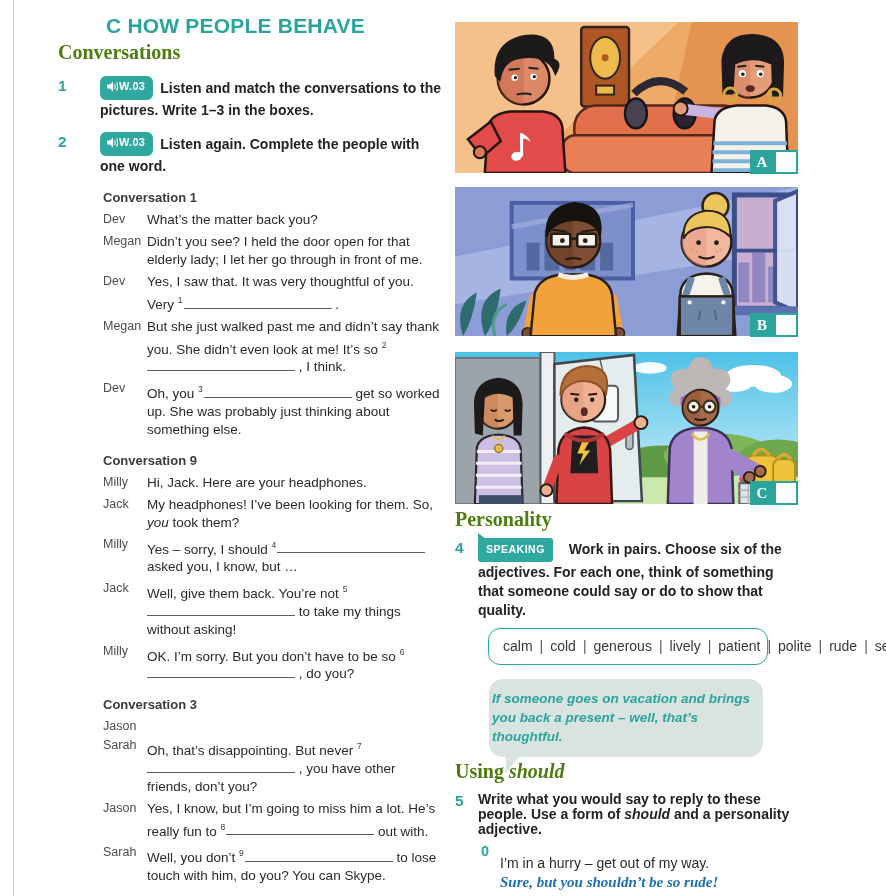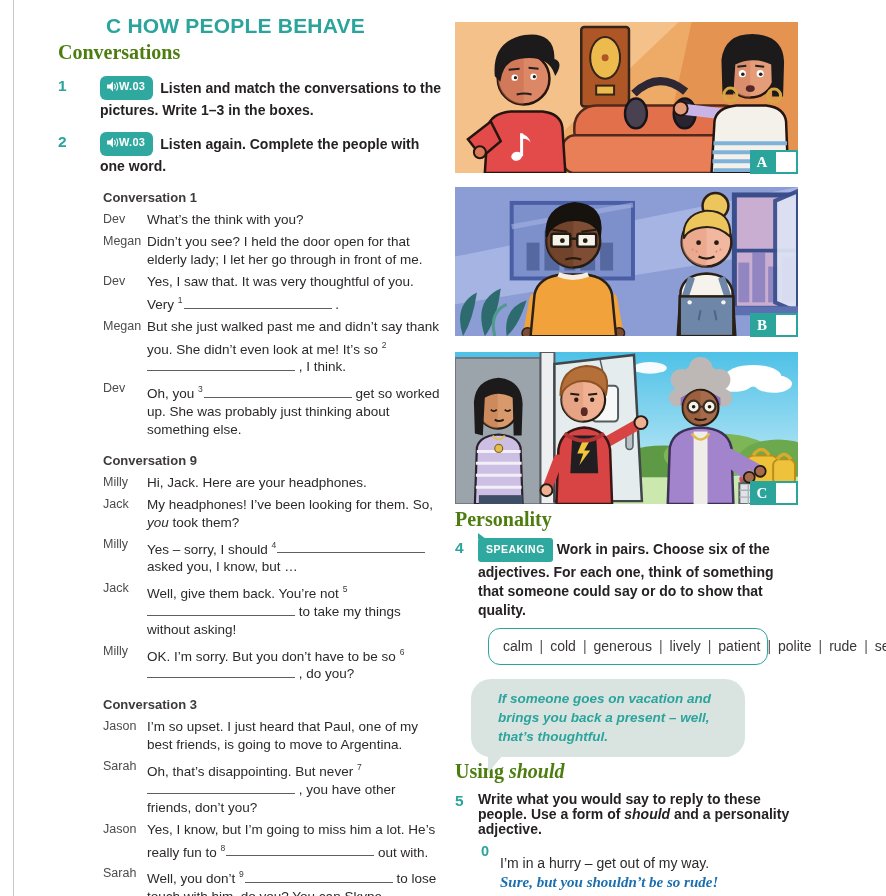--- a/index.html
+++ b/index.html
@@ -24,21 +24,21 @@
   .col-right .ex-num { width:23px; flex:0 0 23px; }
   .ex-body { flex:1; font-weight:bold; font-size:14px; line-height:19.5px; color:#262223; }
 
   .audio-badge { display:inline-flex; align-items:center; background:#2FA8A0;
     color:#fff; border-radius:6px; padding:1px 8px 3px 7px; font-size:11px; font-weight:bold;
     letter-spacing:.3px; margin-right:7px; position:relative; top:-1px; }
   .audio-badge svg { display:block; }
 
   .speaking-badge { display:inline-block; background:#2FA8A0; color:#fff; font-size:10.5px;
     font-weight:bold; letter-spacing:.5px; padding:2px 8px 3px; border-radius:3px;
-    margin-right:4px; position:relative; top:-1px; }
+    margin-right:16px; position:relative; top:-1px; }
   .speaking-badge::before { content:""; position:absolute; top:-5px; left:0; width:0; height:0;
     border-bottom:6px solid #2FA8A0; border-right:8px solid transparent; }
 
   
   #conversations { margin-top:6px; }
   .conv-title { font-weight:bold; font-size:13px; color:#3E3A3B; margin:14px 0 6px 45px; }
   .turn { display:flex; margin-left:45px; margin-bottom:4px; }
   .speaker { flex:0 0 44px; font-weight:normal; font-size:12.5px; color:#4E4B4C; padding-top:1px; }
   .line { flex:1; font-size:13.5px; line-height:18px; color:#2D292A; }
   .line em { font-style:italic; }
@@ -59,22 +59,22 @@
   .fig-box { width:24px; height:24px; background:#fff; border:2px solid #2BA49C; }
 
   
   .pers-head { margin-top:10px; }
   .ex4 { margin-top:8px; }
   .ex4 .ex-body { line-height:19px; }
   .adj-box { margin:8px 0 0 33px; width:280px; border:1.6px solid #2BA49C; border-radius:12px;
     padding:7px 14px 8px; font-size:14px; line-height:20px; color:#3A3637; }
   .adj-box .divider { color:#55565A; padding:0 7px; font-weight:300; }
 
-  .bubble { position:relative; margin:14px 0 0 16px; width:274px; background:#D9E4E1;
-    border-radius:20px; padding:10px 27px 11px;
+  .bubble { position:relative; margin:14px 0 0 34px; width:274px; background:#D9E4E1;
+    border-radius:14px; padding:10px 3px 11px;
     color:#2BA49C; font-style:italic; font-weight:bold; font-size:13.5px; line-height:19px; }
   .bubble::after { content:""; position:absolute; left:17px; bottom:-16px; width:0; height:0;
     border-top:18px solid #D9E4E1; border-right:15px solid transparent; }
 
   .using-head { margin-top:24px; }
   .ex5 { margin-top:9px; }
   .ex5 .ex-body { line-height:15px; }
   .ex5 .ex-body em { font-style:italic; }
 
   .example { display:flex; margin:6px 0 0 26px; }
@@ -119,21 +119,21 @@
             <span>W.03</span>
           </span><span>Listen again. Complete the people with one word.</span>
       </div>
     </div>
 
     <div id="conversations">
         <div class="conv">
           <div class="conv-title">Conversation 1</div>
           <div class="turn">
             <span class="speaker">Dev</span>
-            <div class="line">What’s the think with you?</div>
+            <div class="line">What’s the matter back you?</div>
           </div>
           <div class="turn">
             <span class="speaker">Megan</span>
             <div class="line">Didn’t you see? I held the door open for that elderly lady; I let her go through in front of me.</div>
           </div>
           <div class="turn">
             <span class="speaker">Dev</span>
             <div class="line">Yes, I saw that. It was very thoughtful of you. Very <sup class="bnum">1</sup><span class="bline"></span> .</div>
           </div>
           <div class="turn">
@@ -165,21 +165,20 @@
           </div>
           <div class="turn">
             <span class="speaker">Milly</span>
             <div class="line">OK. I’m sorry. But you don’t have to be so <sup class="bnum">6</sup><span class="bline"></span> , do you?</div>
           </div>
         </div>
         <div class="conv">
           <div class="conv-title">Conversation 3</div>
           <div class="turn">
             <span class="speaker">Jason</span>
-            <div class="line">I’m so upset. I just heard that Paul, one of my best friends, is going to move to Argentina.</div>
           </div>
           <div class="turn">
             <span class="speaker">Sarah</span>
             <div class="line">Oh, that’s disappointing. But never <sup class="bnum">7</sup><span class="bline"></span> , you have other friends, don’t you?</div>
           </div>
           <div class="turn">
             <span class="speaker">Jason</span>
             <div class="line">Yes, I know, but I’m going to miss him a lot. He’s really fun to <sup class="bnum">8</sup><span class="bline"></span> out with.</div>
           </div>
           <div class="turn">

